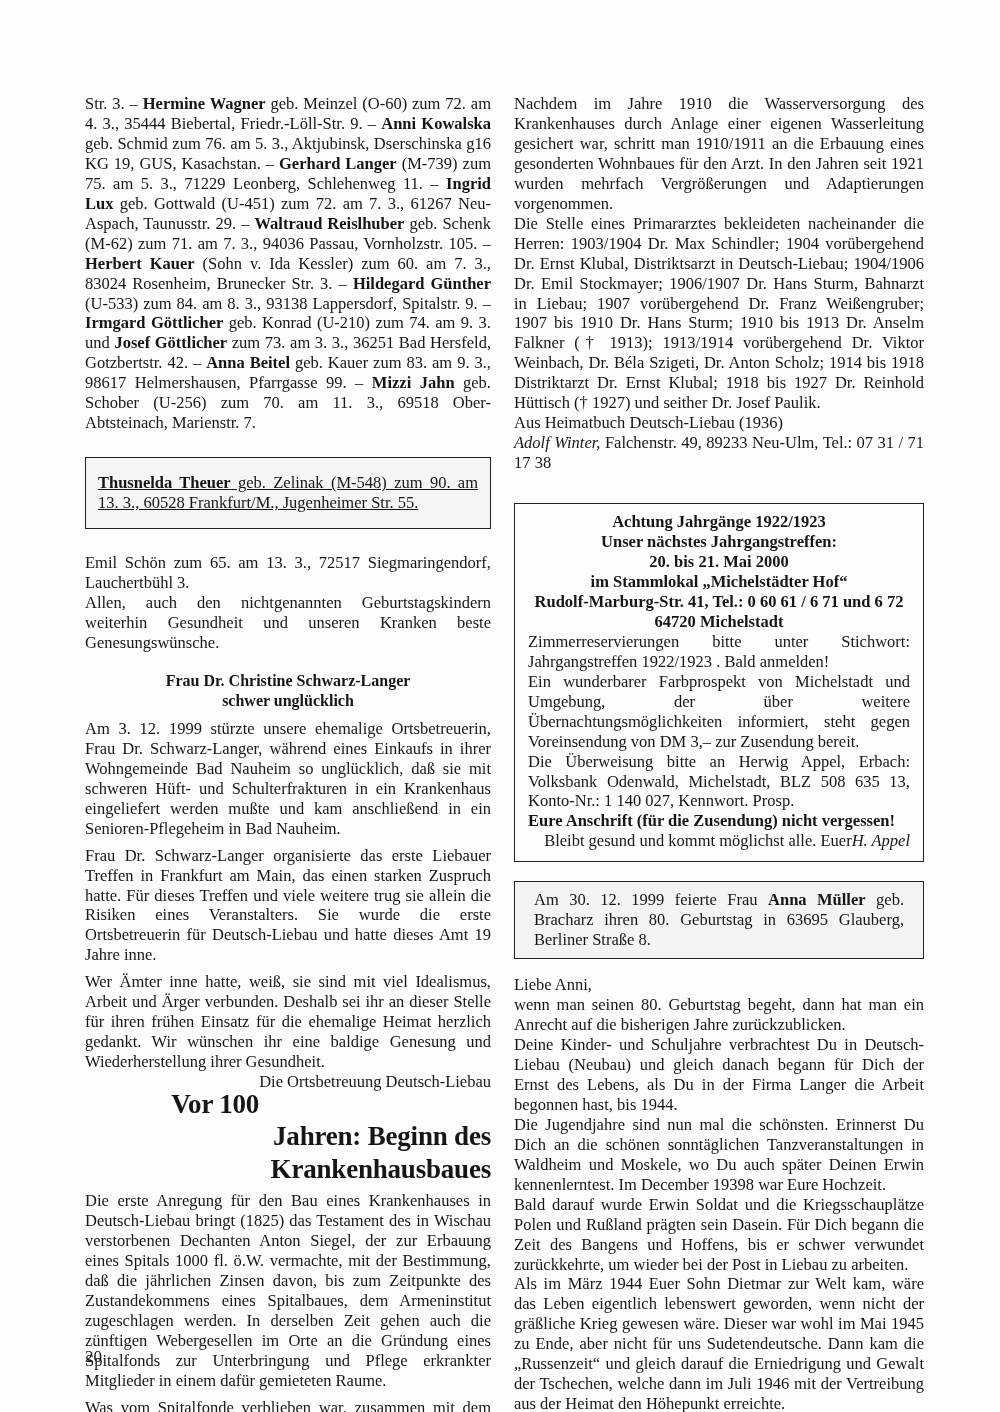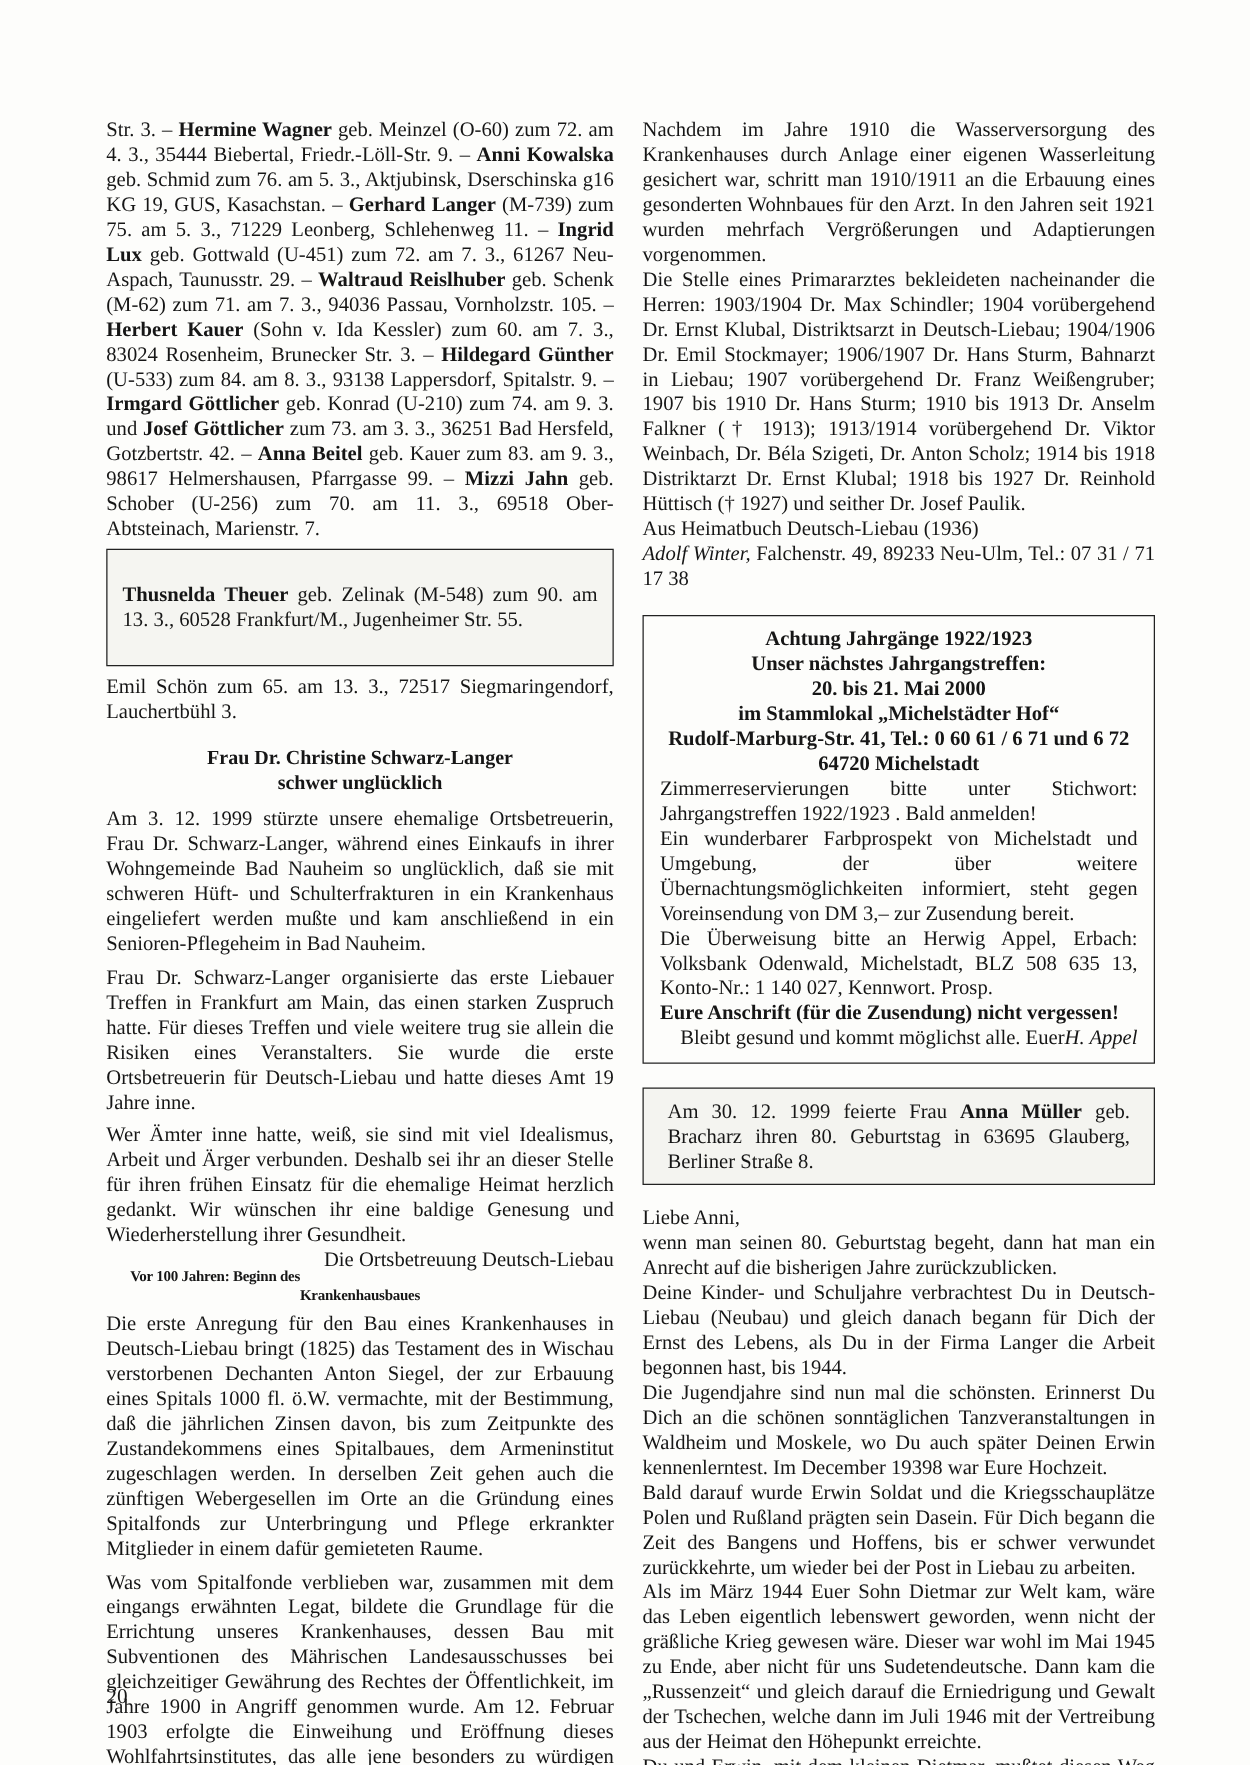--- a/index.html
+++ b/index.html
@@ -27,40 +27,41 @@
 
   .para { margin: 0; text-align: justify; }
   .gap-s { margin-top: 7px; }
 
   b, .b { font-weight: bold; }
   .i { font-style: italic; }
 
   .note-box {
     border: 1.6px solid #222;
     background: #f5f5f1;
-    padding: 26px 12px;
-    margin: 6px 0;
+    padding: 15px 12px;
+    margin: 24px 0;
+    text-decoration: underline;
   }
   .headline-center {
     font-size: 16px; font-weight: bold;
     text-align: center; line-height: 1.25;
     margin: 18px 0 8px 0;
   }
   .headline-left {
-    font-size: 12px; font-weight: bold;
-    text-align: center; line-height: 1.2;
+    font-size: 27px; font-weight: bold;
+    text-align: right; line-height: 1.2;
     margin: 16px 0 6px 0;
     letter-spacing: -0.2px;
   }
   .inline-signoff { float: right; }
 
   .reunion-box {
     border: 1.7px solid #222;
     padding: 8px 13px 10px 13px;
-    margin-top: 19px;
+    margin-top: 30px;
     background: #fdfdfb;
   }
   .reunion-box .hdr { margin: 0; font-weight: bold; text-align: center; }
   .closing-row { display: flex; justify-content: flex-end; }
 
   .mueller-box {
     border: 1.6px solid #222;
     background: #f4f4f0;
     padding: 8px 19px;
     margin-top: 19px;
@@ -79,20 +80,21 @@
   <div class="columns">
 
     <div class="col col-left">
       <p class="para"><span>Str. 3. – </span><span style="font-weight: bold;">Hermine Wagner</span><span> geb. Meinzel (O-60) zum 72. am 4. 3., 35444 Biebertal, Friedr.-Löll-Str. 9. – </span><span style="font-weight: bold;">Anni Kowalska</span><span> geb. Schmid zum 76. am 5. 3., Aktjubinsk, Dserschinska g16 KG 19, GUS, Kasachstan. – </span><span style="font-weight: bold;">Gerhard Langer</span><span> (M-739) zum 75. am 5. 3., 71229 Leonberg, Schlehenweg 11. – </span><span style="font-weight: bold;">Ingrid Lux</span><span> geb. Gottwald (U-451) zum 72. am 7. 3., 61267 Neu-Aspach, Taunusstr. 29. – </span><span style="font-weight: bold;">Waltraud Reislhuber</span><span> geb. Schenk (M-62) zum 71. am 7. 3., 94036 Passau, Vornholzstr. 105. – </span><span style="font-weight: bold;">Herbert Kauer</span><span> (Sohn v. Ida Kessler) zum 60. am 7. 3., 83024 Rosenheim, Brunecker Str. 3. – </span><span style="font-weight: bold;">Hildegard Günther</span><span> (U-533) zum 84. am 8. 3., 93138 Lappersdorf, Spitalstr. 9. – </span><span style="font-weight: bold;">Irmgard Göttlicher</span><span> geb. Konrad (U-210) zum 74. am 9. 3. und </span><span style="font-weight: bold;">Josef Göttlicher</span><span> zum 73. am 3. 3., 36251 Bad Hersfeld, Gotzbertstr. 42. – </span><span style="font-weight: bold;">Anna Beitel</span><span> geb. Kauer zum 83. am 9. 3., 98617 Helmershausen, Pfarrgasse 99. – </span><span style="font-weight: bold;">Mizzi Jahn</span><span> geb. Schober (U-256) zum 70. am 11. 3., 69518 Ober-Abtsteinach, Marienstr. 7.</span></p>
 
       <div class="note-box">
         <p class="para"><span style="font-weight: bold;">Thusnelda Theuer</span><span> geb. Zelinak (M-548) zum 90. am 13. 3., 60528 Frankfurt/M., Jugenheimer Str. 55.</span></p>
       </div>
 
       <p class="para"><span style="font-weight: normal;">Emil Schön</span><span> zum 65. am 13. 3., 72517 Siegmaringendorf, Lauchertbühl 3.</span></p>
+      <p class="para">Allen, auch den nichtgenannten Geburtstagskindern weiterhin Gesundheit und unseren Kranken beste Genesungswünsche.</p>
 
       <div class="headline-center">
         <div>Frau Dr. Christine Schwarz-Langer</div>
         <div>schwer unglücklich</div>
       </div>
       <p class="para">Am 3. 12. 1999 stürzte unsere ehemalige Ortsbetreuerin, Frau Dr. Schwarz-Langer, während eines Einkaufs in ihrer Wohngemeinde Bad Nauheim so unglücklich, daß sie mit schweren Hüft- und Schulterfrakturen in ein Krankenhaus eingeliefert werden mußte und kam anschließend in ein Senioren-Pflegeheim in Bad Nauheim.</p>
       <p class="para gap-s">Frau Dr. Schwarz-Langer organisierte das erste Liebauer Treffen in Frankfurt am Main, das einen starken Zuspruch hatte. Für dieses Treffen und viele weitere trug sie allein die Risiken eines Veranstalters. Sie wurde die erste Ortsbetreuerin für Deutsch-Liebau und hatte dieses Amt 19 Jahre inne.</p>
       <p class="para gap-s">
         <span>Wer Ämter inne hatte, weiß, sie sind mit viel Idealismus, Arbeit und Ärger verbunden. Deshalb sei ihr an dieser Stelle für ihren frühen Einsatz für die ehemalige Heimat herzlich gedankt. Wir wünschen ihr eine baldige Genesung und Wiederherstellung ihrer Gesundheit.</span>
         <span class="inline-signoff">Die Ortsbetreuung Deutsch-Liebau</span>

